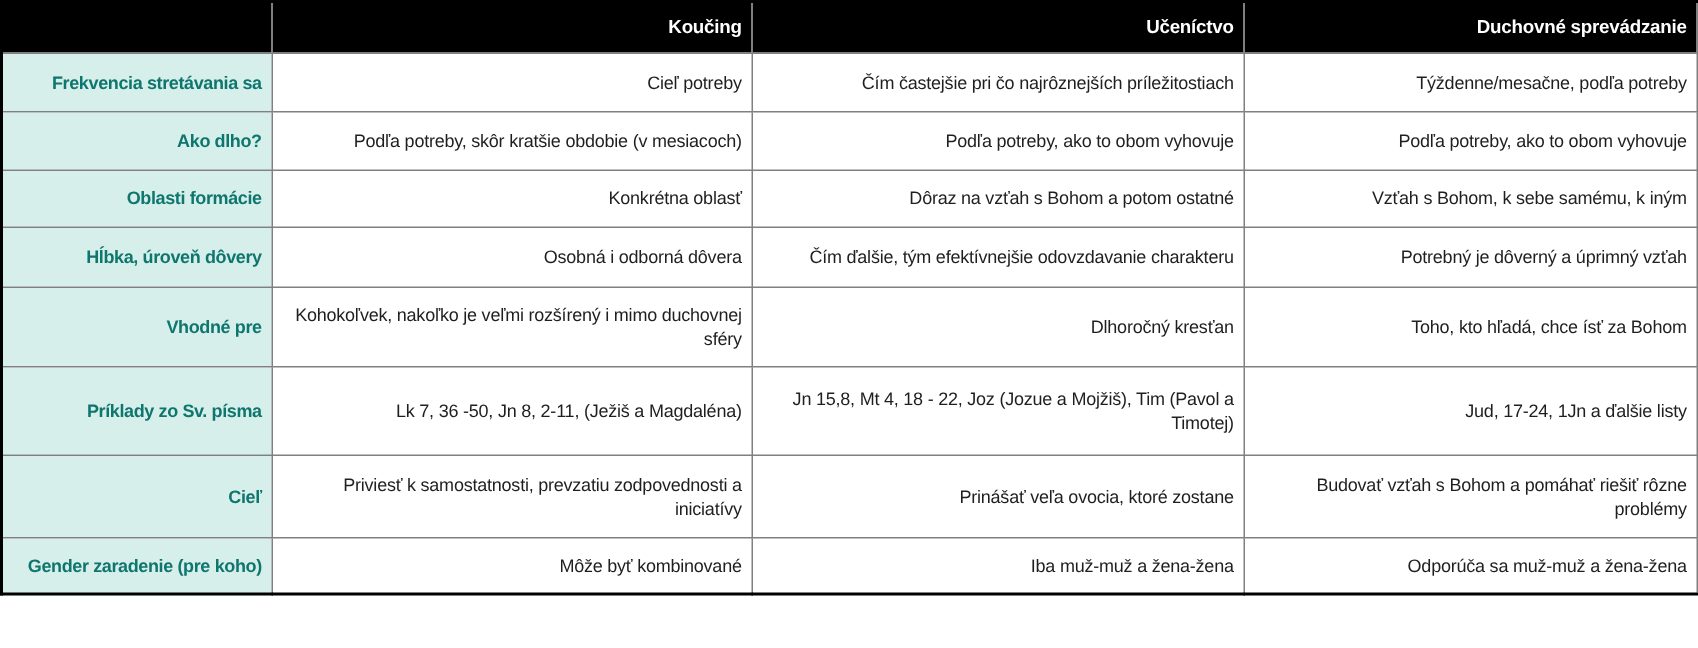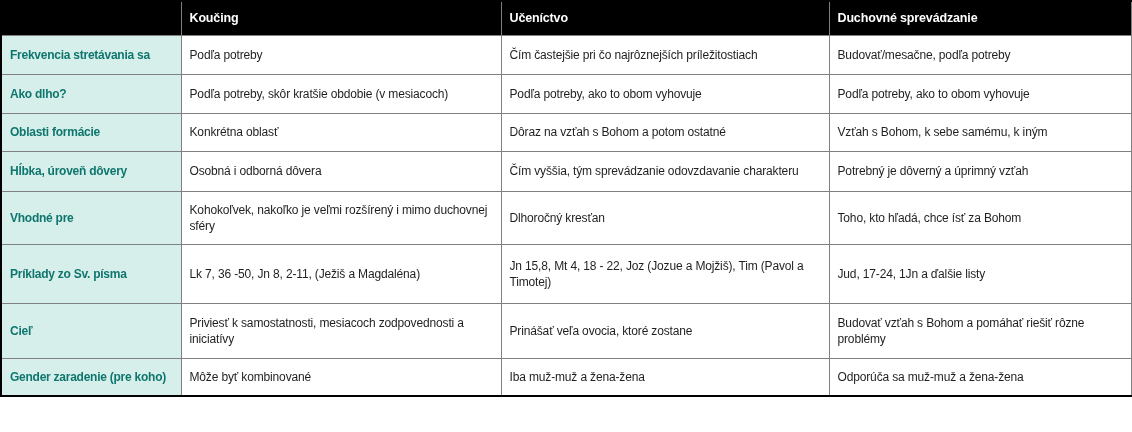--- a/index.html
+++ b/index.html
@@ -29,21 +29,21 @@
     border-right: 1px solid var(--grid-border);
   }
   .cmp th, .cmp td {
     border: 1px solid var(--grid-border);
     vertical-align: middle;
     padding: 4px 6px 4px 8px;
     font-size: 12px;
     line-height: 16px;
     letter-spacing: -0.15px;
     overflow: hidden;
-    text-align: left;
+    text-align: right;
   }
   .cmp thead th {
     background: var(--header-bg);
     color: var(--header-text);
     font-weight: bold;
     font-size: 12.5px;
   }
   .cmp tbody th {
     background: var(--row-header-bg);
     color: #0f766e;
@@ -71,57 +71,57 @@
     <tr style="height:34px">
       <th></th>
       <th>Koučing</th>
       <th>Učeníctvo</th>
       <th>Duchovné sprevádzanie</th>
     </tr>
   </thead>
   <tbody>
     <tr style="height:39px">
       <th>Frekvencia stretávania sa</th>
-      <td>Podľa potreby</td>
+      <td>Cieľ potreby</td>
       <td>Čím častejšie pri čo najrôznejších príležitostiach</td>
-      <td>Budovať/mesačne, podľa potreby</td>
+      <td>Týždenne/mesačne, podľa potreby</td>
     </tr>
     <tr style="height:39px">
       <th>Ako dlho?</th>
       <td>Podľa potreby, skôr kratšie obdobie (v mesiacoch)</td>
       <td>Podľa potreby, ako to obom vyhovuje</td>
       <td>Podľa potreby, ako to obom vyhovuje</td>
     </tr>
     <tr style="height:38px">
       <th>Oblasti formácie</th>
       <td>Konkrétna oblasť</td>
       <td>Dôraz na vzťah s Bohom a potom ostatné</td>
       <td>Vzťah s Bohom, k sebe samému, k iným</td>
     </tr>
     <tr style="height:40px">
       <th>Hĺbka, úroveň dôvery</th>
       <td>Osobná i odborná dôvera</td>
-      <td>Čím vyššia, tým sprevádzanie odovzdavanie charakteru</td>
+      <td>Čím ďalšie, tým efektívnejšie odovzdavanie charakteru</td>
       <td>Potrebný je dôverný a úprimný vzťah</td>
     </tr>
     <tr style="height:53px">
       <th>Vhodné pre</th>
       <td>Kohokoľvek, nakoľko je veľmi rozšírený i mimo duchovnej sféry</td>
       <td>Dlhoročný kresťan</td>
       <td>Toho, kto hľadá, chce ísť za Bohom</td>
     </tr>
     <tr style="height:59px">
       <th>Príklady zo Sv. písma</th>
       <td>Lk 7, 36 -50, Jn 8, 2-11, (Ježiš a Magdaléna)</td>
       <td>Jn 15,8, Mt 4, 18 - 22, Joz (Jozue a Mojžiš), Tim (Pavol a Timotej)</td>
       <td>Jud, 17-24, 1Jn a ďalšie listy</td>
     </tr>
     <tr style="height:55px">
       <th>Cieľ</th>
-      <td>Priviesť k samostatnosti, mesiacoch zodpovednosti a iniciatívy</td>
+      <td>Priviesť k samostatnosti, prevzatiu zodpovednosti a iniciatívy</td>
       <td>Prinášať veľa ovocia, ktoré zostane</td>
       <td>Budovať vzťah s Bohom a pomáhať riešiť rôzne problémy</td>
     </tr>
     <tr style="height:38px">
       <th>Gender zaradenie (pre koho)</th>
       <td>Môže byť kombinované</td>
       <td>Iba muž-muž a žena-žena</td>
       <td>Odporúča sa muž-muž a žena-žena</td>
     </tr>
   </tbody>

